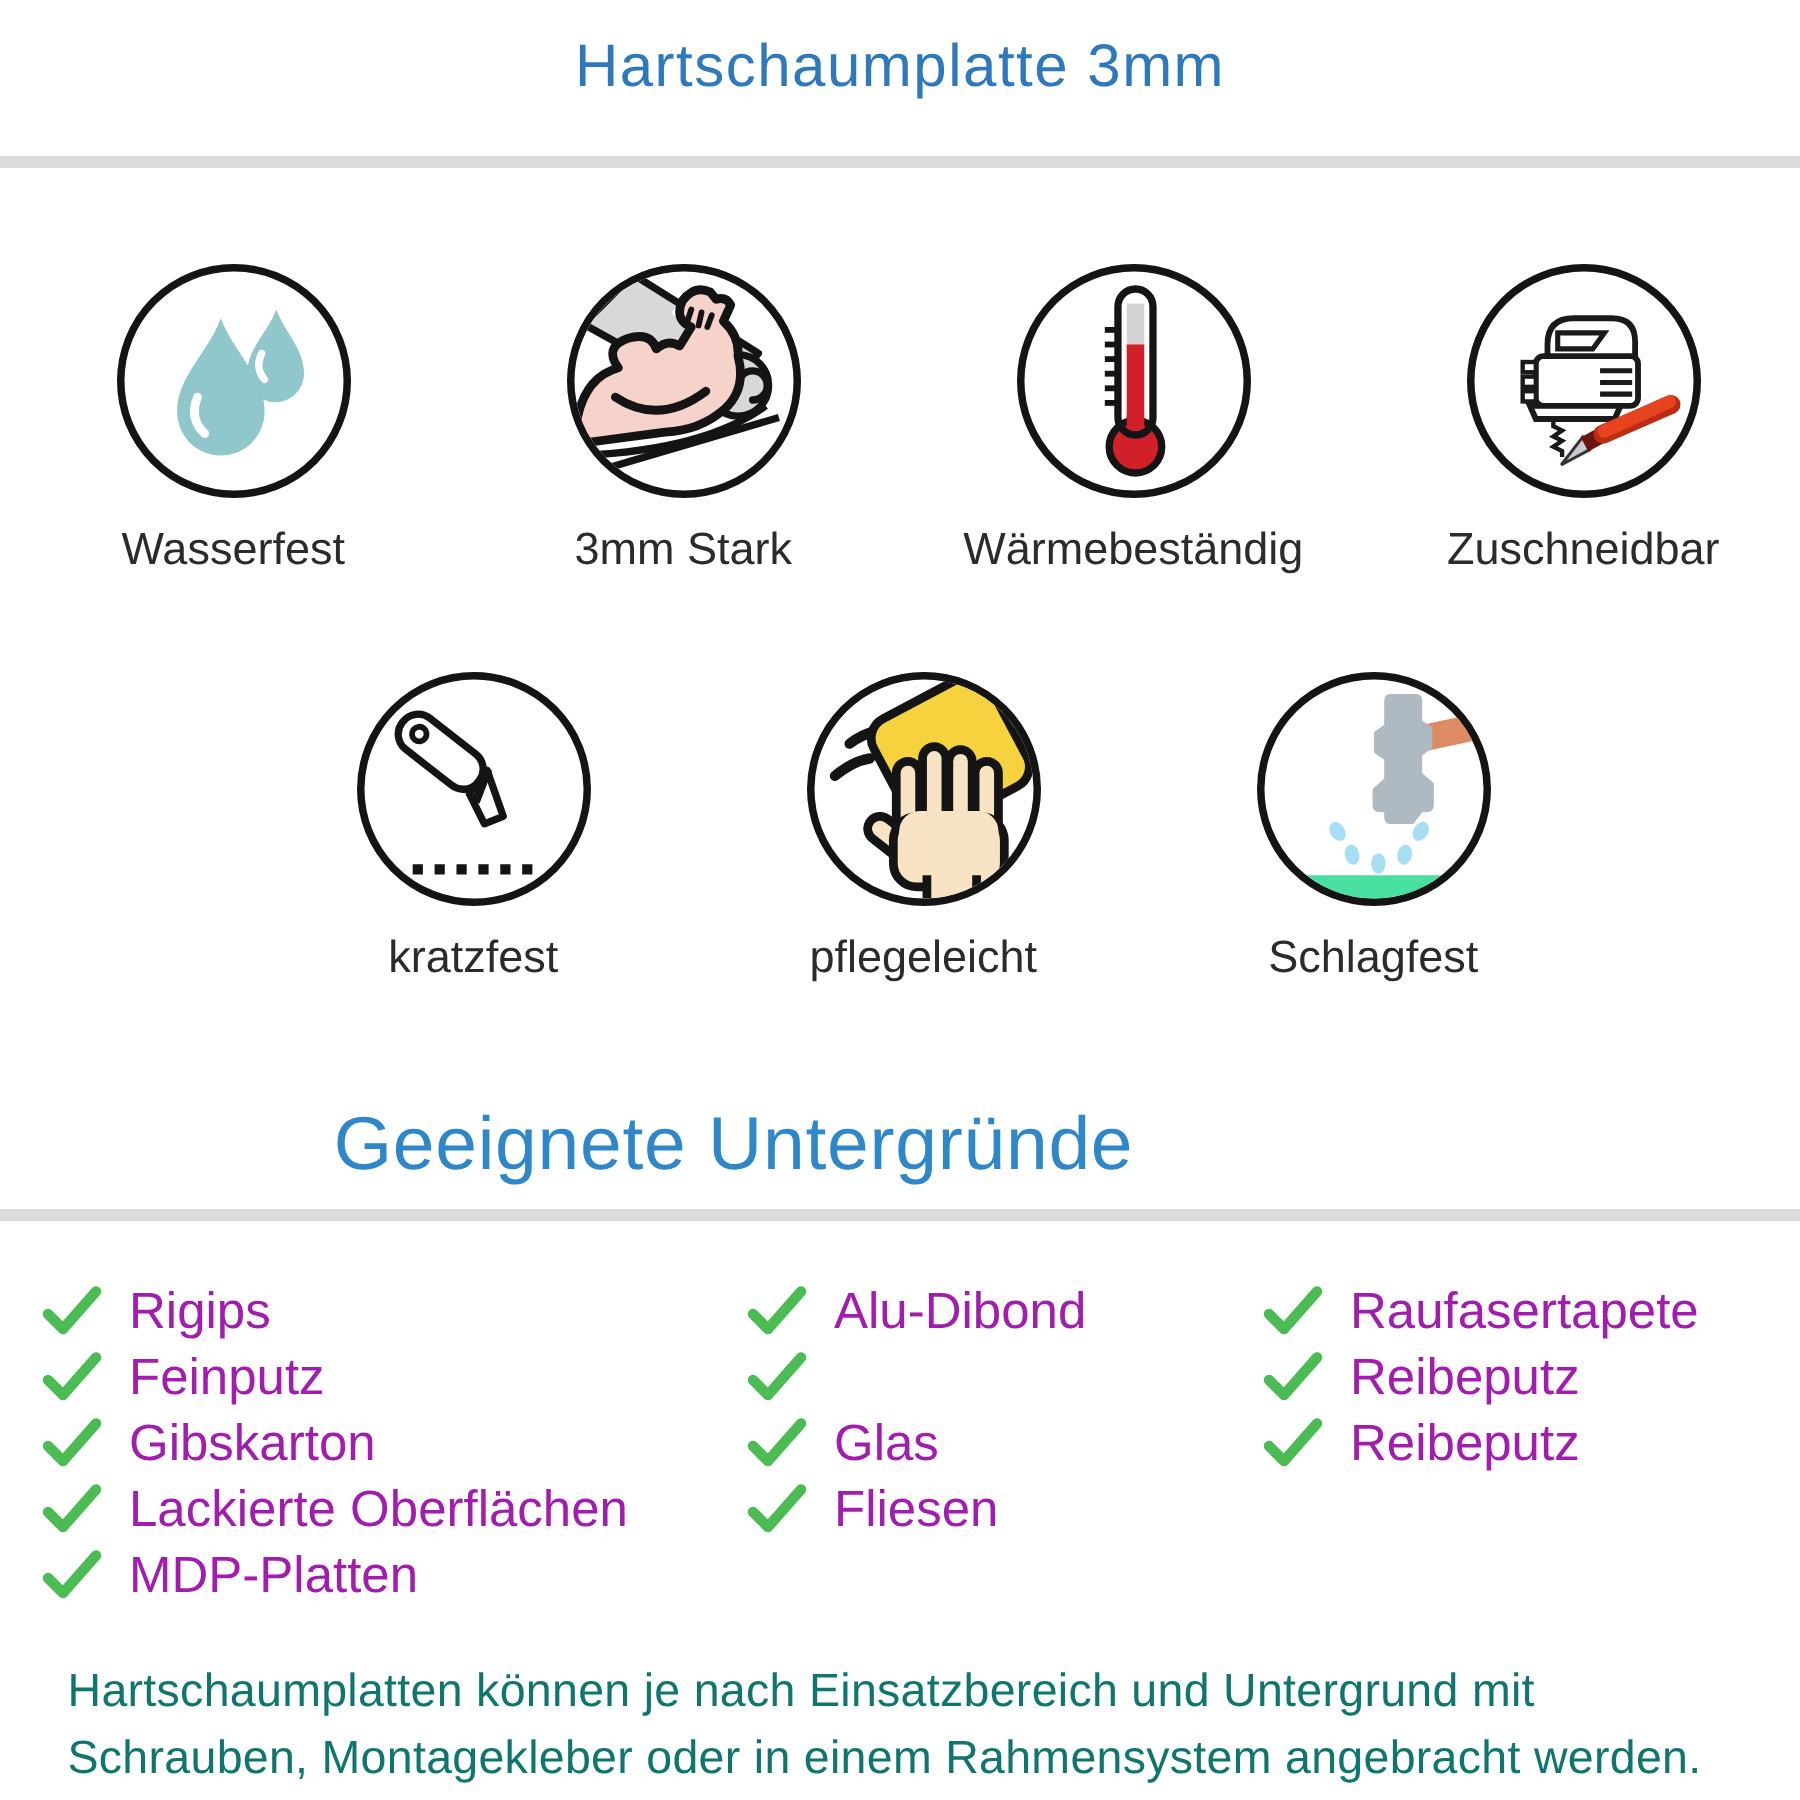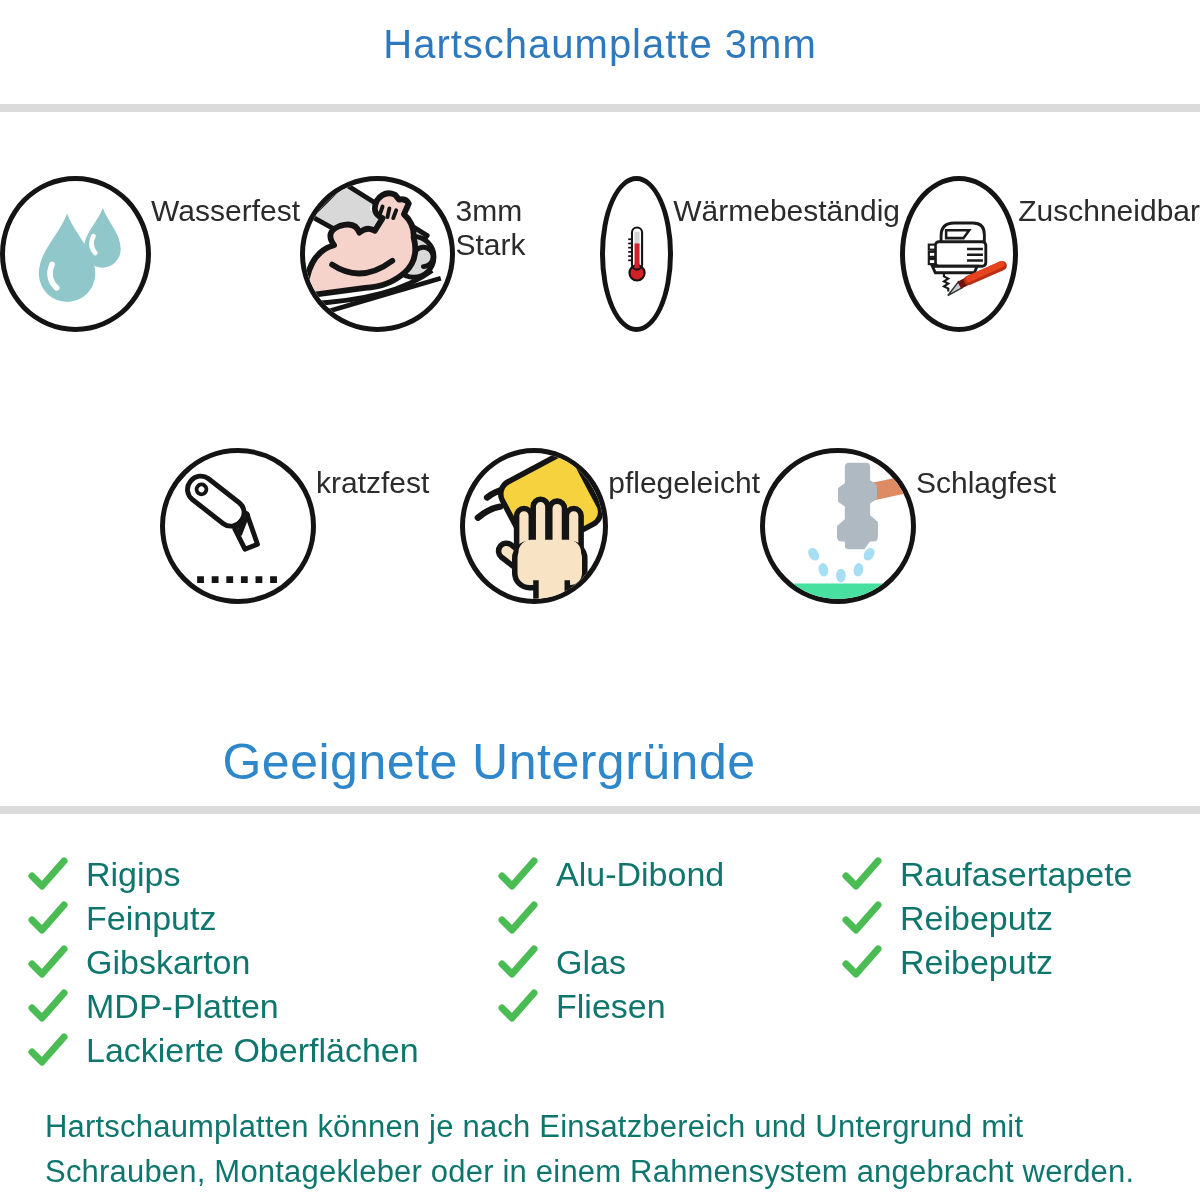--- a/index.html
+++ b/index.html
@@ -12,39 +12,39 @@
     font-size:40px;letter-spacing:1px;color:#2e79bd;font-weight:500;
   }
   .divider{position:absolute;left:0;width:1200px;height:8px;background:#dbdbdb;}
   .divider-1{top:104px;}
   .divider-2{top:806px;}
   .feature-row{position:absolute;display:flex;}
   .feature-row-1{top:176px;left:0;width:1200px;}
   .feature-row-1 .feature-card{width:300px;}
   .feature-row-2{top:448px;left:160px;width:900px;}
   .feature-row-2 .feature-card{width:300px;}
-  .feature-card{display:flex;flex-direction:row;align-items:flex-start;}
+  .feature-card{display:flex;flex-direction:column;align-items:center;padding-left:11px;}
   .icon-circle{
     width:156px;height:156px;border:5px solid #141414;border-radius:50%;
     background:#fff;box-sizing:border-box;overflow:hidden;
     display:flex;align-items:center;justify-content:center;
   }
   .feature-label{margin-top:18px;font-size:30px;color:#2b2b2b;}
   .section-title{
     position:absolute;top:733px;left:0;width:978px;text-align:center;
     font-size:50px;color:#2d87ca;font-weight:500;letter-spacing:0.5px;
   }
   .substrates{position:absolute;top:852px;left:0;width:1200px;height:240px;}
   .sub-col{position:absolute;top:0;display:flex;flex-direction:column;}
   .sub-col-1{left:28px;}
   .sub-col-2{left:498px;}
   .sub-col-3{left:842px;}
   .sub-item{display:flex;align-items:center;height:44px;}
   .check{width:40px;height:34px;flex:0 0 auto;}
-  .sub-text{margin-left:18px;font-size:34px;color:#0f766e;}
+  .sub-text{margin-left:18px;font-size:34px;color:#a21caf;}
   .footer-note{
     position:absolute;left:45px;top:1104px;width:1130px;
     font-size:31px;line-height:45px;color:#0f766e;letter-spacing:0.2px;
   }
   svg{display:block;}
 </style>
 </head>
 <body>
 
 <div class="canvas">
@@ -205,27 +205,27 @@
       <div class="sub-item">
         <svg class="check" viewBox="0 0 40 34">
             <path d="M4 19 L14 29 L36 4" fill="none" stroke="#4bbb53" stroke-width="7" stroke-linecap="round" stroke-linejoin="round"></path>
           </svg>
         <span class="sub-text">Gibskarton</span>
       </div>
       <div class="sub-item">
         <svg class="check" viewBox="0 0 40 34">
             <path d="M4 19 L14 29 L36 4" fill="none" stroke="#4bbb53" stroke-width="7" stroke-linecap="round" stroke-linejoin="round"></path>
           </svg>
+        <span class="sub-text">Lackierte Oberflächen</span>
+      </div>
+      <div class="sub-item">
+        <svg class="check" viewBox="0 0 40 34">
+            <path d="M4 19 L14 29 L36 4" fill="none" stroke="#4bbb53" stroke-width="7" stroke-linecap="round" stroke-linejoin="round"></path>
+          </svg>
         <span class="sub-text">MDP-Platten</span>
-      </div>
-      <div class="sub-item">
-        <svg class="check" viewBox="0 0 40 34">
-            <path d="M4 19 L14 29 L36 4" fill="none" stroke="#4bbb53" stroke-width="7" stroke-linecap="round" stroke-linejoin="round"></path>
-          </svg>
-        <span class="sub-text">Lackierte Oberflächen</span>
       </div>
     </div>
 
     <div class="sub-col sub-col-2">
       <div class="sub-item">
         <svg class="check" viewBox="0 0 40 34">
             <path d="M4 19 L14 29 L36 4" fill="none" stroke="#4bbb53" stroke-width="7" stroke-linecap="round" stroke-linejoin="round"></path>
           </svg>
         <span class="sub-text">Alu-Dibond</span>
       </div>

